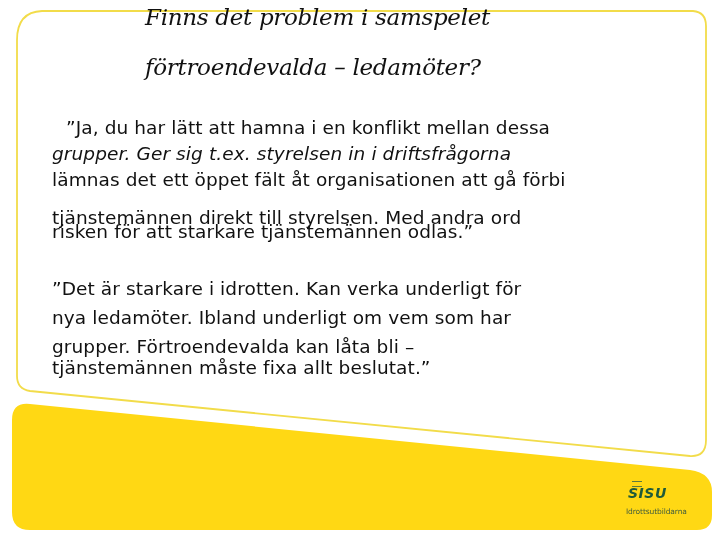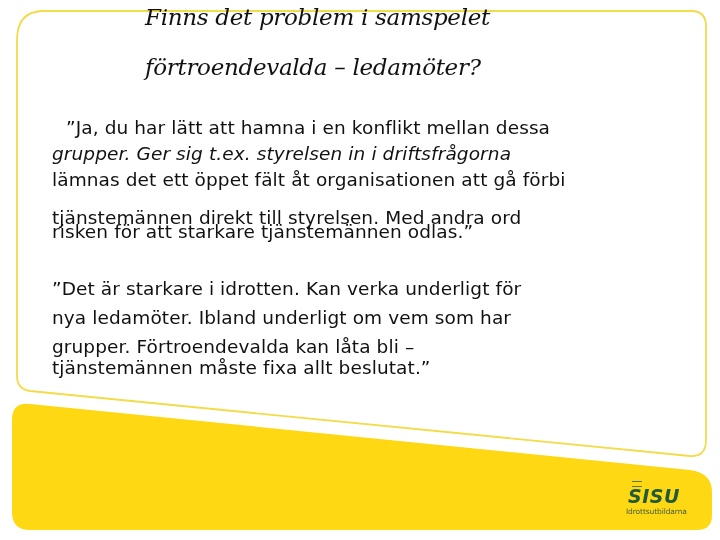--- a/index.html
+++ b/index.html
@@ -3,21 +3,21 @@
   <meta charset="utf-8">
   <style>
     html, body { margin:0; padding:0; }
     body { width:720px; height:540px; background:#ffffff; position:relative; overflow:hidden; font-family:"DejaVu Sans", sans-serif; }
     svg.bg { position:absolute; left:0; top:0; }
     .title { position:absolute; left:145px; top:0; font-family:"DejaVu Serif", serif; font-size:23px; color:#111; letter-spacing:-0.3px; }
     .title .line { position:absolute; white-space:nowrap; left:0;font-style:italic; }
     .para { position:absolute; left:52px; font-size:18.5px; color:#111; white-space:nowrap; letter-spacing:0.1px; }
     .para .ln { position:absolute; left:0; white-space:nowrap; }
     .logo { position:absolute; left:626px; top:480px; width:70px; height:40px; }
-    .logo .word { position:absolute; left:2px; top:5px; font-family:"DejaVu Sans", sans-serif; font-style:italic; font-weight:bold; font-size:19px; color:#1f5a3a; letter-spacing:0.5px; }
+    .logo .word { position:absolute; left:2px; top:5px; font-family:"DejaVu Sans", sans-serif; font-style:italic; font-weight:bold; font-size:14px; color:#1f5a3a; letter-spacing:0.5px; }
     .logo .sub { position:absolute; left:0; top:27px; font-family:"DejaVu Sans", sans-serif; font-size:7.5px; color:#3d5a3f; letter-spacing:-0.1px; white-space:nowrap; }
     .logo .mark { position:absolute; left:6px; top:1px; width:10px; height:4px; border-top:1px solid #5b7a3f; border-bottom:1px solid #5b7a3f; }
   </style>
 </head>
 <body>
 
 <svg class="bg" width="720" height="540">
 
   <path d="M17,40 Q17,12 42,11 L693,11 Q706,12 706,26 L706,440 Q706,457 690,456 L30,391 Q17,389 17,376 Z" fill="#ffffff" stroke="#F2DC4A" stroke-width="1.8"></path>
 

